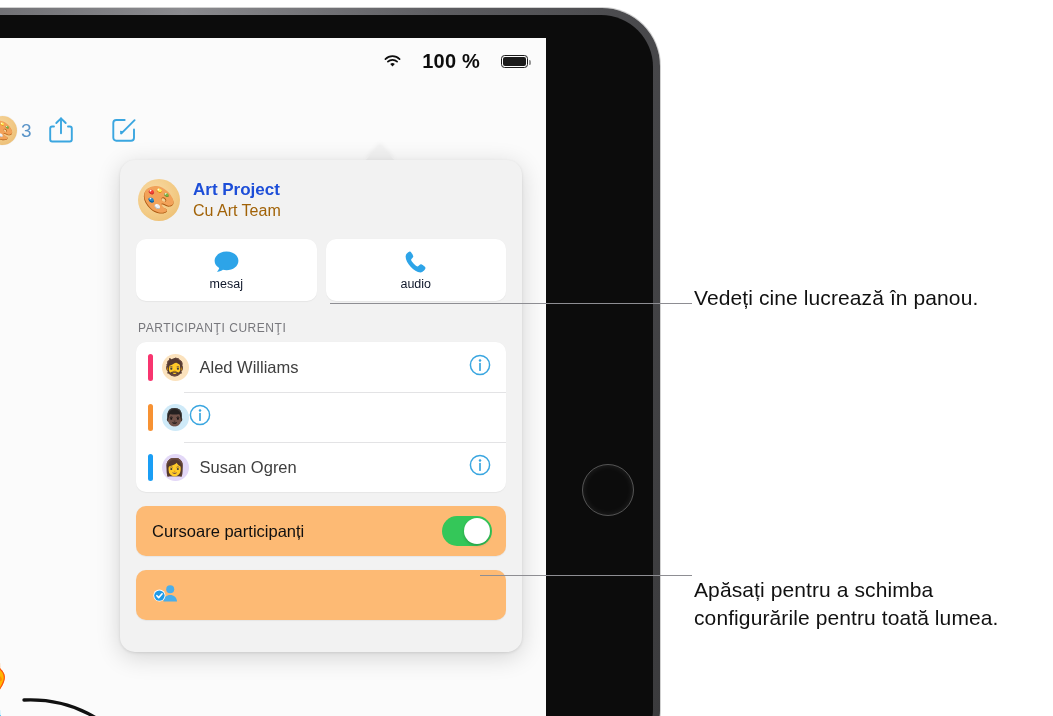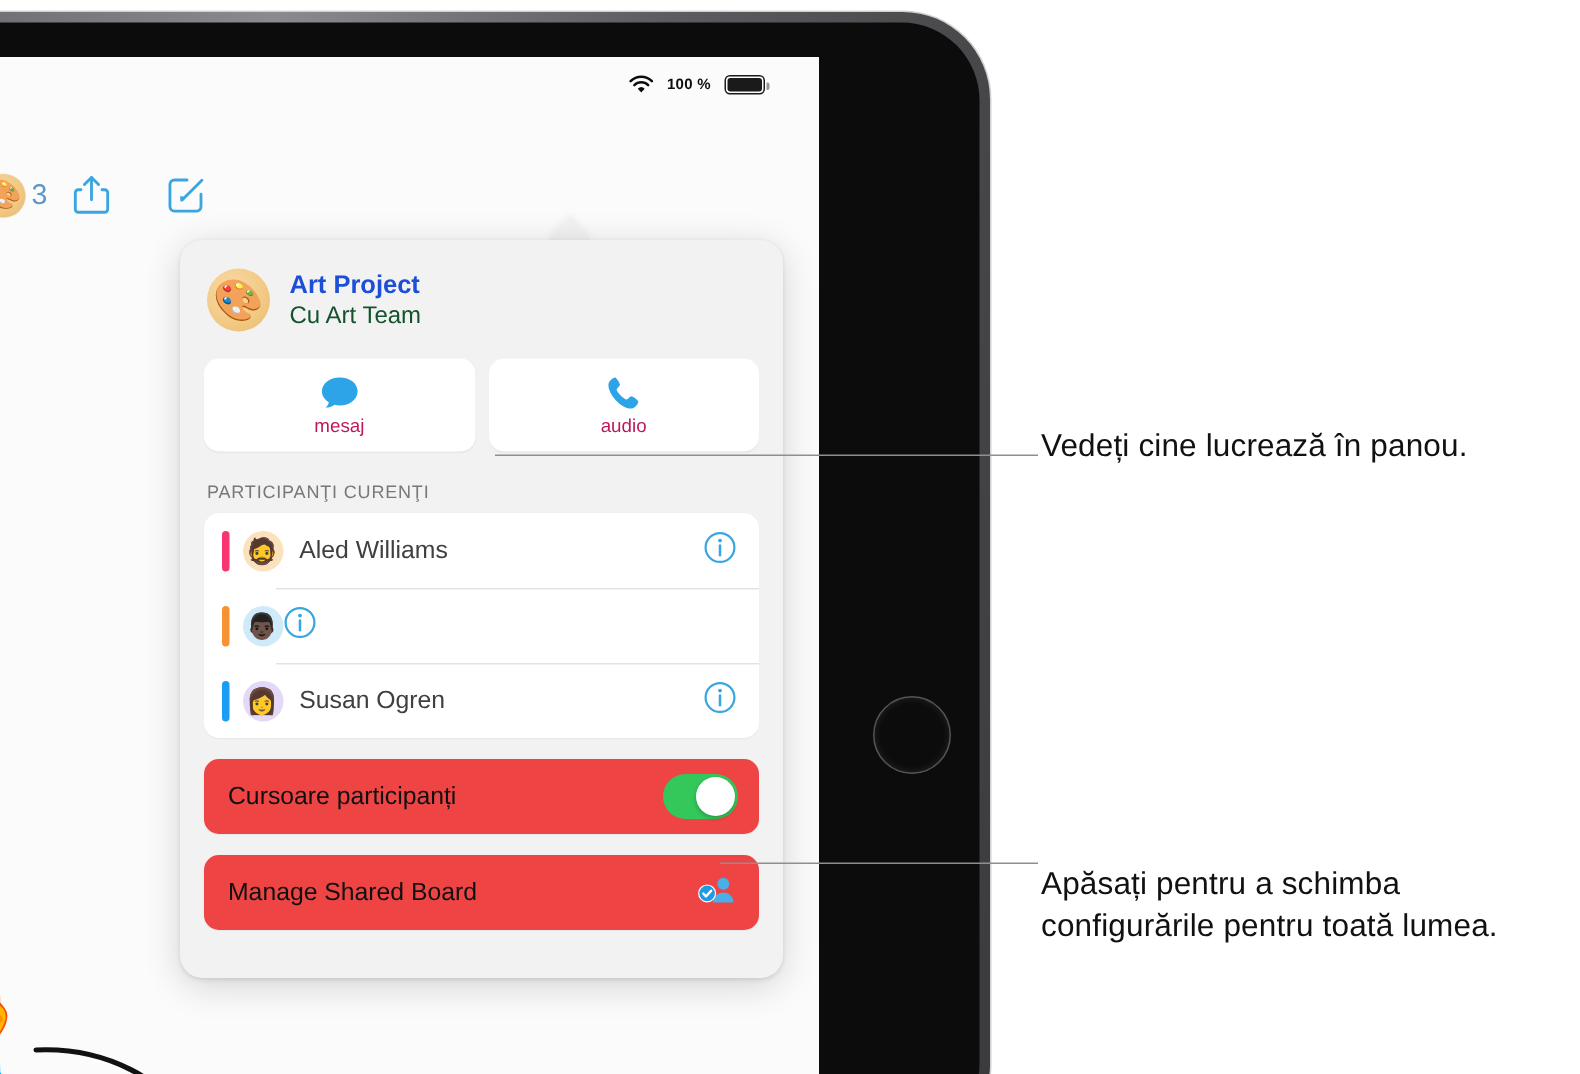--- a/index.html
+++ b/index.html
@@ -34,23 +34,23 @@
   }
   #home-btn{
     position:absolute; left:582px; top:464px;
     width:52px; height:52px; border-radius:50%;
     border:1.6px solid rgba(255,255,255,.30);
     box-shadow:0 0 6px rgba(255,255,255,.10) inset;
   }
 
   
   #statusbar{
-    position:absolute; right:36px; top:12px;
-    display:flex; align-items:center; gap:9px;
-    font-size:10px; color:#0d0d0d; font-weight:600;
+    position:absolute; right:18px; top:12px;
+    display:flex; align-items:center; gap:21px;
+    font-size:20px; color:#0d0d0d; font-weight:600;
     letter-spacing:.2px;
   }
   .wifi{ display:block; }
   .batt{
     width:27px;height:13px;border:1.3px solid #1a1a1a;border-radius:3.6px;
     position:relative; display:inline-block;
   }
   .batt::after{content:"";position:absolute;right:-3.6px;top:3.6px;width:2px;height:5px;
     background:rgba(26,26,26,.45);border-radius:0 1.5px 1.5px 0;}
   .batt i{position:absolute;left:1.4px;top:1.4px;bottom:1.4px;width:calc(100% - 2.8px);
@@ -90,29 +90,29 @@
     border-bottom:16px solid #f2f2f2;
     filter:drop-shadow(0 -2px 2px rgba(0,0,0,.05));
   }
   #pop-head{ display:flex; align-items:center; gap:13px; padding:19px 18px 0 18px; }
   #pop-avatar{
     width:42px;height:42px;border-radius:50%;
     background:radial-gradient(circle at 38% 34%, #f8dba7 0%, #f2c982 60%, #e8b86c 100%);
     display:flex;align-items:center;justify-content:center;font-size:27px;line-height:1;flex:none;
   }
   #pop-title{ font-size:17px; font-weight:700; color:#1d4ed8; line-height:20px; }
-  #pop-sub{ font-size:16px; color:#14532d; line-height:20px; margin-top:1px; }
+  #pop-sub{ font-size:16px; color:#a16207; line-height:20px; margin-top:1px; }
 
   #actions{ display:flex; gap:9px; padding:18px 16px 0 16px; }
   .act{
     flex:1; background:#fff; border-radius:10px; height:62px;
     display:flex; flex-direction:column; align-items:center; justify-content:center; gap:3px;
     box-shadow:0 .5px 1px rgba(0,0,0,.05);
   }
-  .act .lbl{ font-size:12.5px; color:#be185d; }
+  .act .lbl{ font-size:12.5px; color:#0f172a; }
   .act .ic{ height:24px; display:flex; align-items:center; }
 
   #sec-title{
     padding:20px 0 7px 18px; font-size:12px; color:#77777c;
     letter-spacing:.55px;
   }
 
   #people{ margin:0 16px; background:#fff; border-radius:10px; overflow:hidden;
            box-shadow:0 .5px 1px rgba(0,0,0,.05); }
   .person{ display:flex; align-items:center; height:50px; position:relative; padding-left:12px; }
@@ -121,21 +121,21 @@
   }
   .pbar{ width:4.5px; height:27px; border-radius:3px; flex:none; }
   .pav{
     width:27px;height:27px;border-radius:50%;margin-left:9px;flex:none;
     display:flex;align-items:center;justify-content:center;font-size:17px;line-height:1;
   }
   .pname{ margin-left:11px; font-size:16.5px; color:#404040; flex:1; }
   .info-ic{ margin-right:15px; }
 
   .card{
-    margin:14px 16px 0 16px; background:#ef4444; border-radius:10px; height:50px;
+    margin:14px 16px 0 16px; background:#fdba74; border-radius:10px; height:50px;
     display:flex; align-items:center; padding:0 14px 0 16px;
     box-shadow:0 .5px 1px rgba(0,0,0,.05);
   }
   .card .ctext{ flex:1; font-size:16.5px; color:#101010; }
   .switch{
     width:50px;height:30px;border-radius:15px;background:#34c759;position:relative;flex:none;
   }
   .switch i{ position:absolute;right:1.6px;top:1.6px;width:26.8px;height:26.8px;border-radius:50%;
     background:#fff;box-shadow:0 1.5px 3px rgba(0,0,0,.22);display:block; }
 
@@ -288,21 +288,20 @@
     </div>
 
     <div class="card">
       <span class="ctext">Cursoare participanți</span>
       <span class="switch">
           <i></i>
         </span>
     </div>
 
     <div class="card">
-      <span class="ctext">Manage Shared Board</span>
       <span>
         <svg width="28" height="20" viewBox="0 0 28 20">
           <circle cx="18.2" cy="6.2" r="4" fill="#4aaee8"></circle>
           <path d="M11.4 18.6c0-4 3.2-6.6 6.8-6.6s6.8 2.6 6.8 6.6z" fill="#4aaee8"></path>
           <circle cx="7.4" cy="12.6" r="6" fill="#fff"></circle>
           <circle cx="7.4" cy="12.6" r="5.2" fill="#1e9ae6"></circle>
           <path d="m4.9 12.7 1.8 1.9 3.4-3.8" fill="none" stroke="#fff" stroke-width="1.6" stroke-linecap="round" stroke-linejoin="round"></path>
         </svg>
       </span>
     </div>

